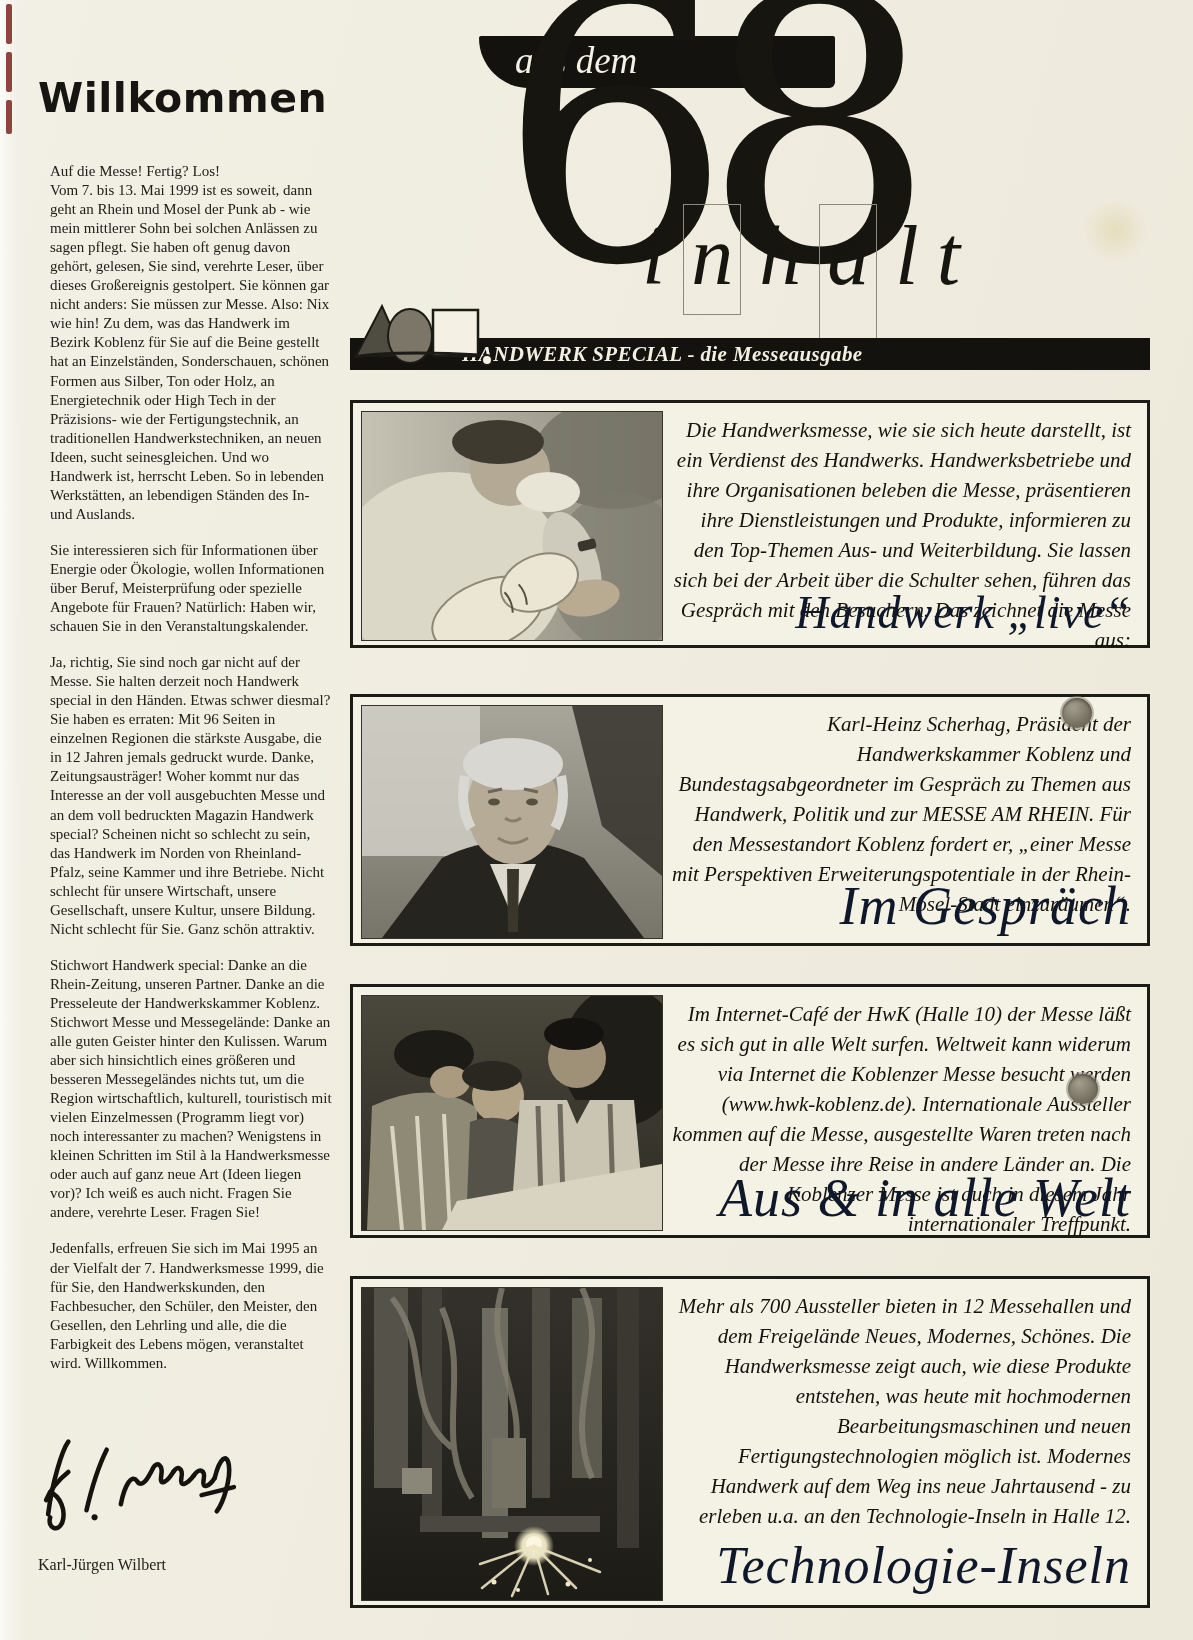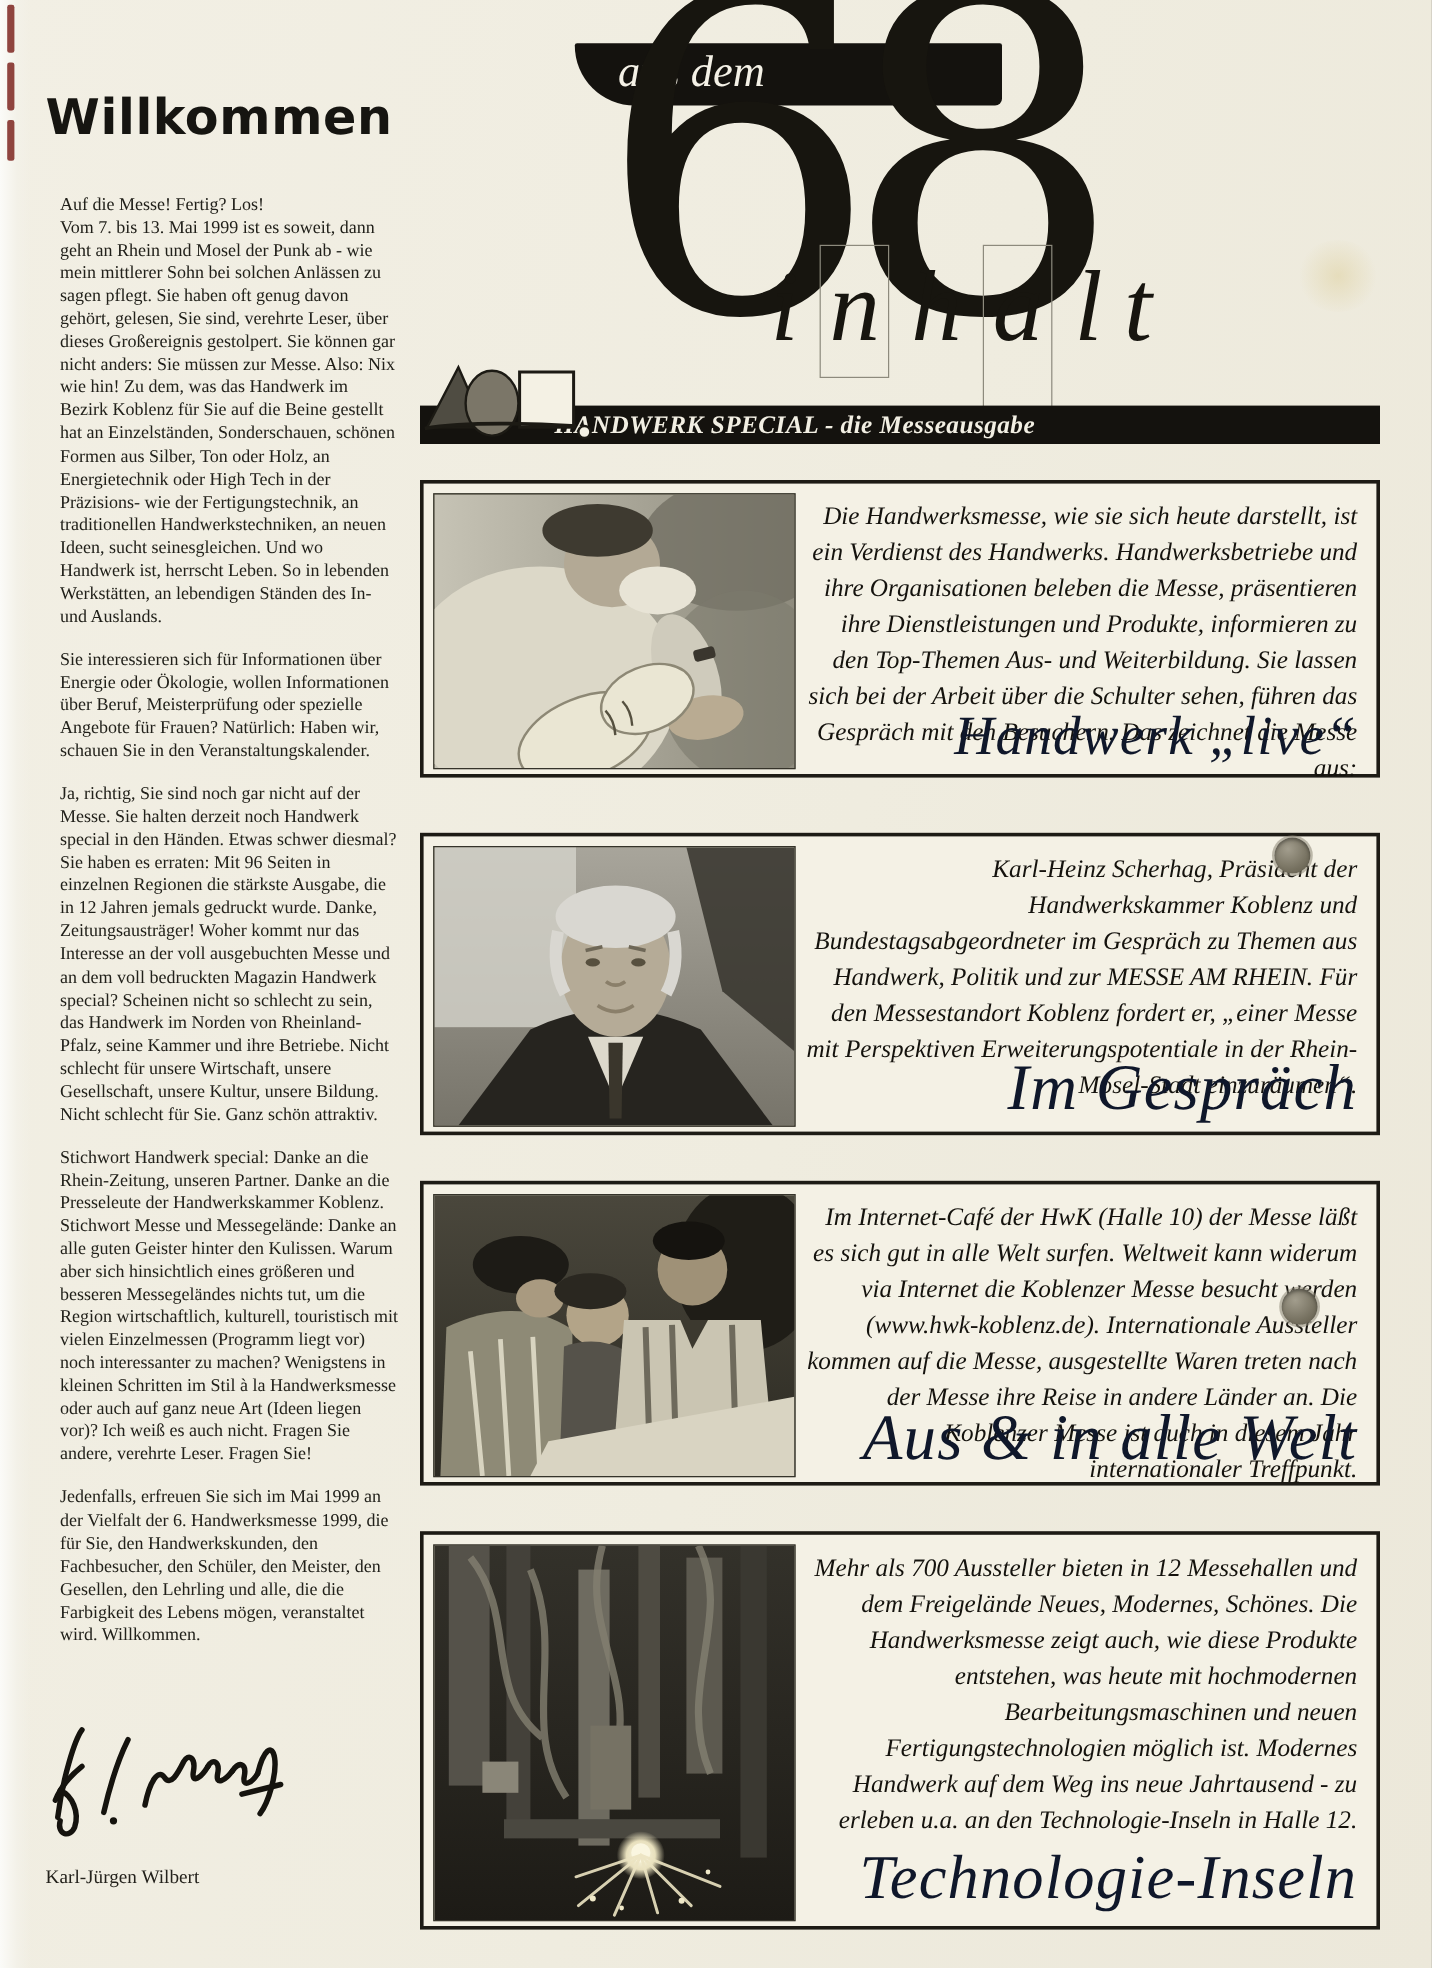--- a/index.html
+++ b/index.html
@@ -100,21 +100,21 @@
   <div class="edge-mark" style="top:100px;height:34px;"></div>
   <div class="stain" style="left:1080px;top:200px;width:70px;height:60px;background:radial-gradient(circle,#d9c88a,rgba(217,200,138,0) 70%);opacity:.4;"></div>
 
   <div class="left-col">
     <h1 class="welcome-heading">Willkommen</h1>
     <p>Auf die Messe! Fertig? Los!
 Vom 7. bis 13. Mai 1999 ist es soweit, dann geht an Rhein und Mosel der Punk ab - wie mein mittlerer Sohn bei solchen Anlässen zu sagen pflegt. Sie haben oft genug davon gehört, gelesen, Sie sind, verehrte Leser, über dieses Großereignis gestolpert. Sie können gar nicht anders: Sie müssen zur Messe. Also: Nix wie hin! Zu dem, was das Handwerk im Bezirk Koblenz für Sie auf die Beine gestellt hat an Einzelständen, Sonderschauen, schönen Formen aus Silber, Ton oder Holz, an Energietechnik oder High Tech in der Präzisions- wie der Fertigungstechnik, an traditionellen Handwerkstechniken, an neuen Ideen, sucht seinesgleichen. Und wo Handwerk ist, herrscht Leben. So in lebenden Werkstätten, an lebendigen Ständen des In- und Auslands.</p>
     <p>Sie interessieren sich für Informationen über Energie oder Ökologie, wollen Informationen über Beruf, Meisterprüfung oder spezielle Angebote für Frauen? Natürlich: Haben wir, schauen Sie in den Veranstaltungskalender.</p>
     <p>Ja, richtig, Sie sind noch gar nicht auf der Messe. Sie halten derzeit noch Handwerk special in den Händen. Etwas schwer diesmal? Sie haben es erraten: Mit 96 Seiten in einzelnen Regionen die stärkste Ausgabe, die in 12 Jahren jemals gedruckt wurde. Danke, Zeitungsausträger! Woher kommt nur das Interesse an der voll ausgebuchten Messe und an dem voll bedruckten Magazin Handwerk special? Scheinen nicht so schlecht zu sein, das Handwerk im Norden von Rheinland-Pfalz, seine Kammer und ihre Betriebe. Nicht schlecht für unsere Wirtschaft, unsere Gesellschaft, unsere Kultur, unsere Bildung. Nicht schlecht für Sie. Ganz schön attraktiv.</p>
     <p>Stichwort Handwerk special: Danke an die Rhein-Zeitung, unseren Partner. Danke an die Presseleute der Handwerkskammer Koblenz. Stichwort Messe und Messegelände: Danke an alle guten Geister hinter den Kulissen. Warum aber sich hinsichtlich eines größeren und besseren Messegeländes nichts tut, um die Region wirtschaftlich, kulturell, touristisch mit vielen Einzelmessen (Programm liegt vor) noch interessanter zu machen? Wenigstens in kleinen Schritten im Stil à la Handwerksmesse oder auch auf ganz neue Art (Ideen liegen vor)? Ich weiß es auch nicht. Fragen Sie andere, verehrte Leser. Fragen Sie!</p>
-    <p>Jedenfalls, erfreuen Sie sich im Mai 1999 an der Vielfalt der 6. Handwerksmesse 1999, die für Sie, den Handwerkskunden, den Fachbesucher, den Schüler, den Meister, den Gesellen, den Lehrling und alle, die die Farbigkeit des Lebens mögen, veranstaltet wird. Willkommen.</p>
+    <p>Jedenfalls, erfreuen Sie sich im Mai 1995 an der Vielfalt der 7. Handwerksmesse 1999, die für Sie, den Handwerkskunden, den Fachbesucher, den Schüler, den Meister, den Gesellen, den Lehrling und alle, die die Farbigkeit des Lebens mögen, veranstaltet wird. Willkommen.</p>
   </div>
 
   <div class="signature">
     <svg viewBox="0 0 210 120" width="212" height="124">
       <g stroke="#15130e" stroke-width="4.5" fill="none" stroke-linecap="round">
         <path d="M14,96 C18,64 28,32 34,24"></path>
         <path d="M34,54 C24,62 16,72 12,82"></path>
         <path d="M16,74 C26,78 32,92 28,104 C24,114 13,110 16,99"></path>
         <path d="M52,92 C58,66 66,44 72,32"></path>
         <circle cx="60" cy="99" r="3" fill="#15130e" stroke="none"></circle>

